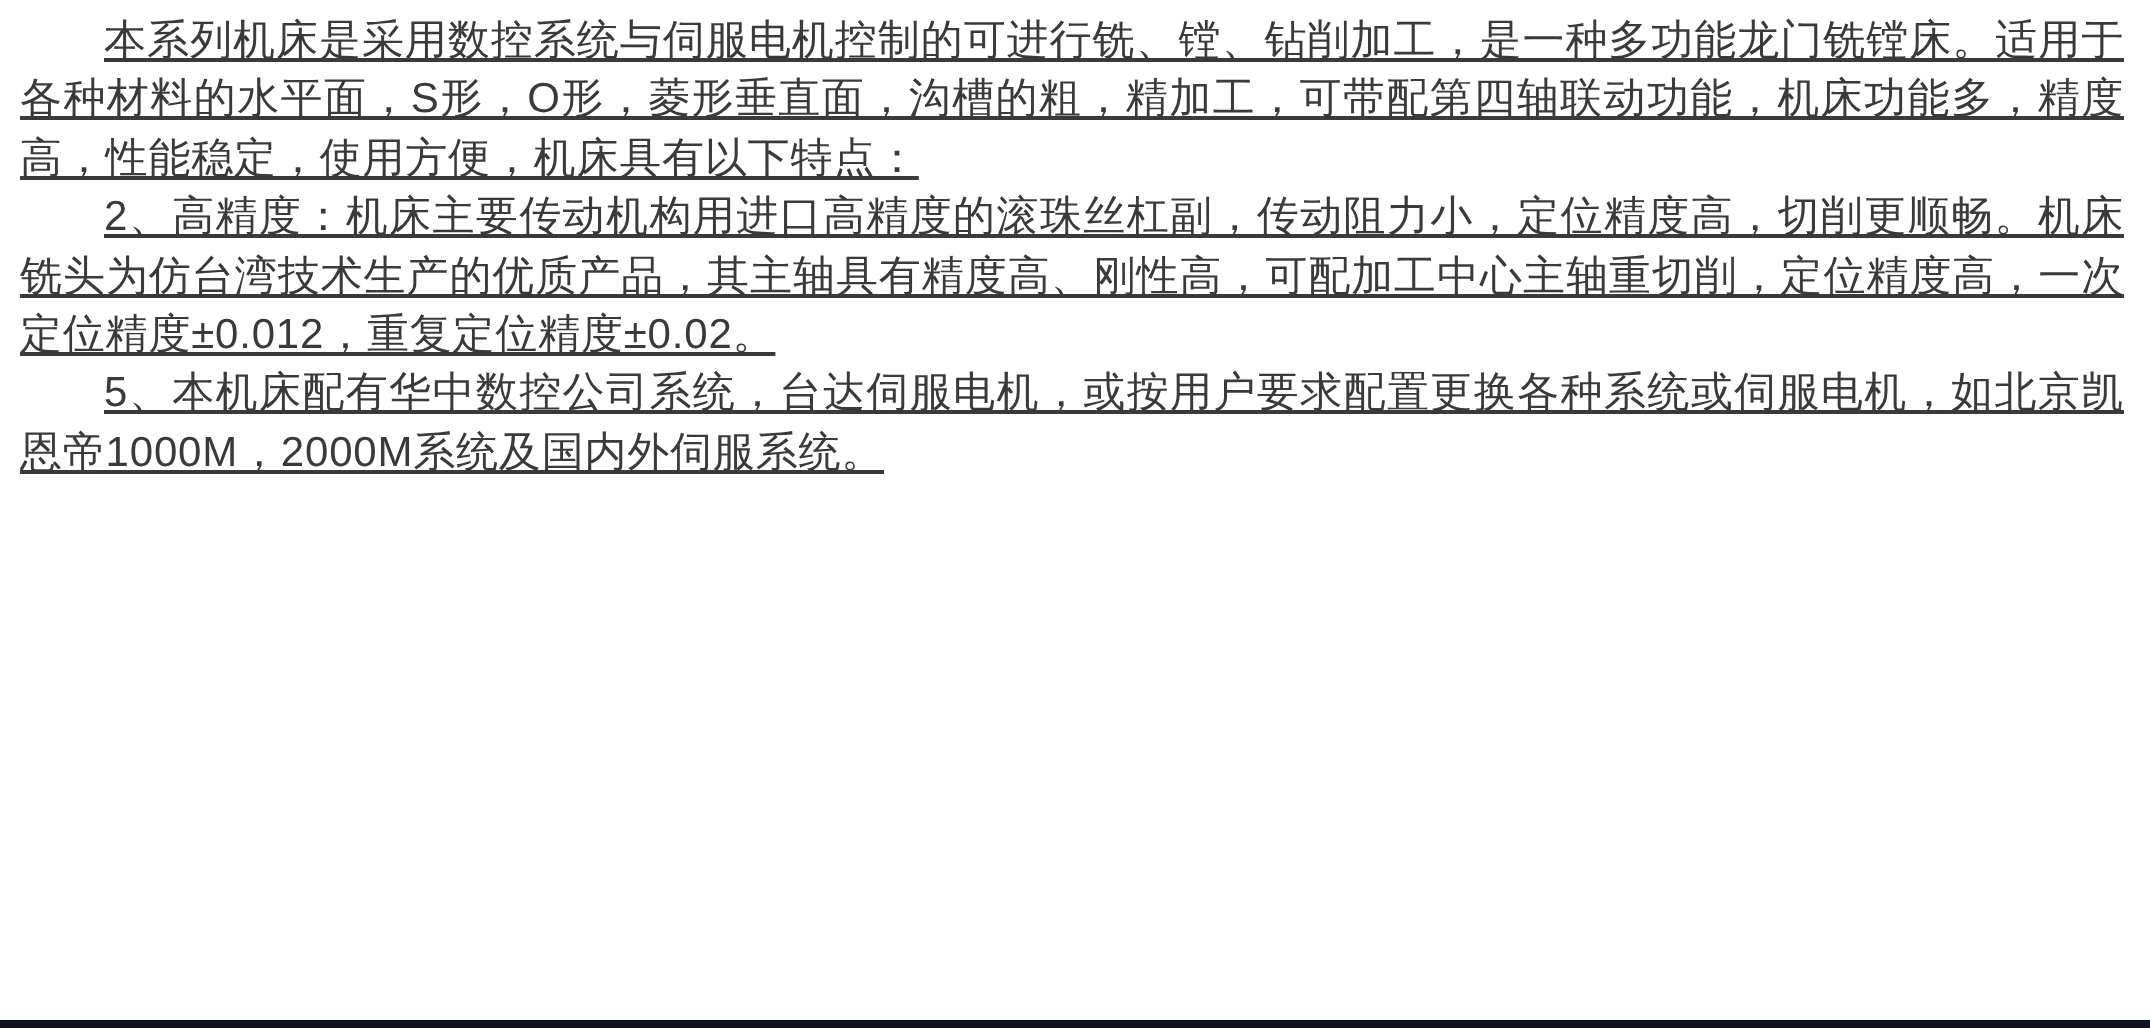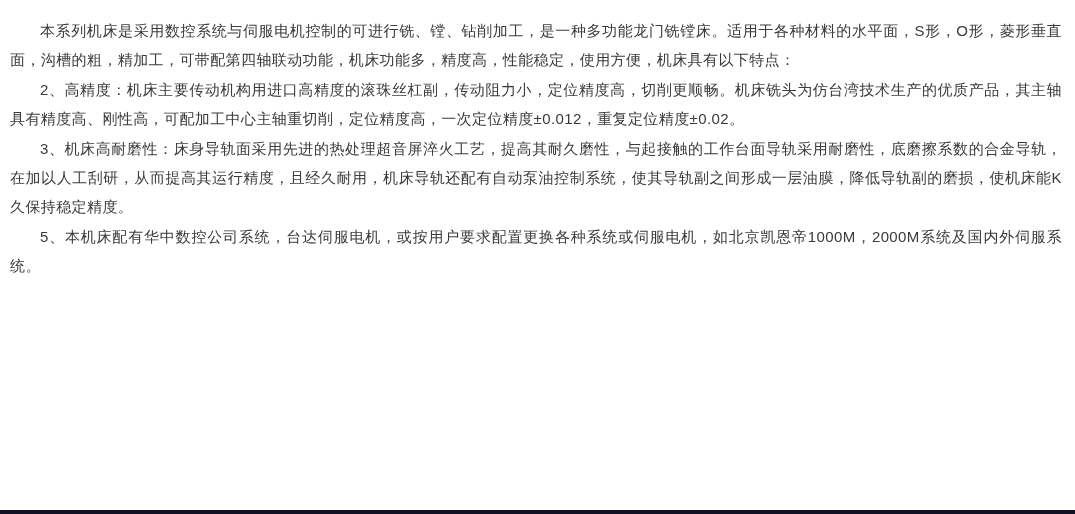--- a/index.html
+++ b/index.html
@@ -16,26 +16,27 @@
     margin:7px 0 0 22px;
     background:var(--badge-bg,#d3281e);
     color:var(--badge-text,#ffffff);
     font-weight:bold;
     font-size:25px;
     line-height:1;
     padding:7px 12px 8px 14px;
     letter-spacing:7px;
   }
   .body-text{
-    margin-top:16px;
+    margin-top:6px;
     padding:0 13px 0 10px;
-    font-size:15px;
+    font-size:21px;
     line-height:29.4px;
     text-align:justify;
     letter-spacing:0.4px;
+    text-decoration:underline;
   }
   .body-text p{
     margin:0;
     text-indent:2em;
   }
   .bottom-bar{
     position:absolute;
     left:0;bottom:0;
     width:100%;
     height:4px;
@@ -43,18 +44,17 @@
   }
 </style>
 </head>
 <body style="--badge-bg: #d3281e; --badge-text: #ffffff; --body-text: #3a3a3a; --bottom-bar: #101023;">
 
 <div>
 
   <div class="body-text">
     <p>本系列机床是采用数控系统与伺服电机控制的可进行铣、镗、钻削加工，是一种多功能龙门铣镗床。适用于各种材料的水平面，S形，O形，菱形垂直面，沟槽的粗，精加工，可带配第四轴联动功能，机床功能多，精度高，性能稳定，使用方便，机床具有以下特点：</p>
     <p>2、高精度：机床主要传动机构用进口高精度的滚珠丝杠副，传动阻力小，定位精度高，切削更顺畅。机床铣头为仿台湾技术生产的优质产品，其主轴具有精度高、刚性高，可配加工中心主轴重切削，定位精度高，一次定位精度±0.012，重复定位精度±0.02。</p>
-    <p>3、机床高耐磨性：床身导轨面采用先进的热处理超音屏淬火工艺，提高其耐久磨性，与起接触的工作台面导轨采用耐磨性，底磨擦系数的合金导轨，在加以人工刮研，从而提高其运行精度，且经久耐用，机床导轨还配有自动泵油控制系统，使其导轨副之间形成一层油膜，降低导轨副的磨损，使机床能K久保持稳定精度。</p>
     <p>5、本机床配有华中数控公司系统，台达伺服电机，或按用户要求配置更换各种系统或伺服电机，如北京凯恩帝1000M，2000M系统及国内外伺服系统。</p>
   </div>
 
   <div class="bottom-bar"></div>
 </div>
 
 </body></html>

